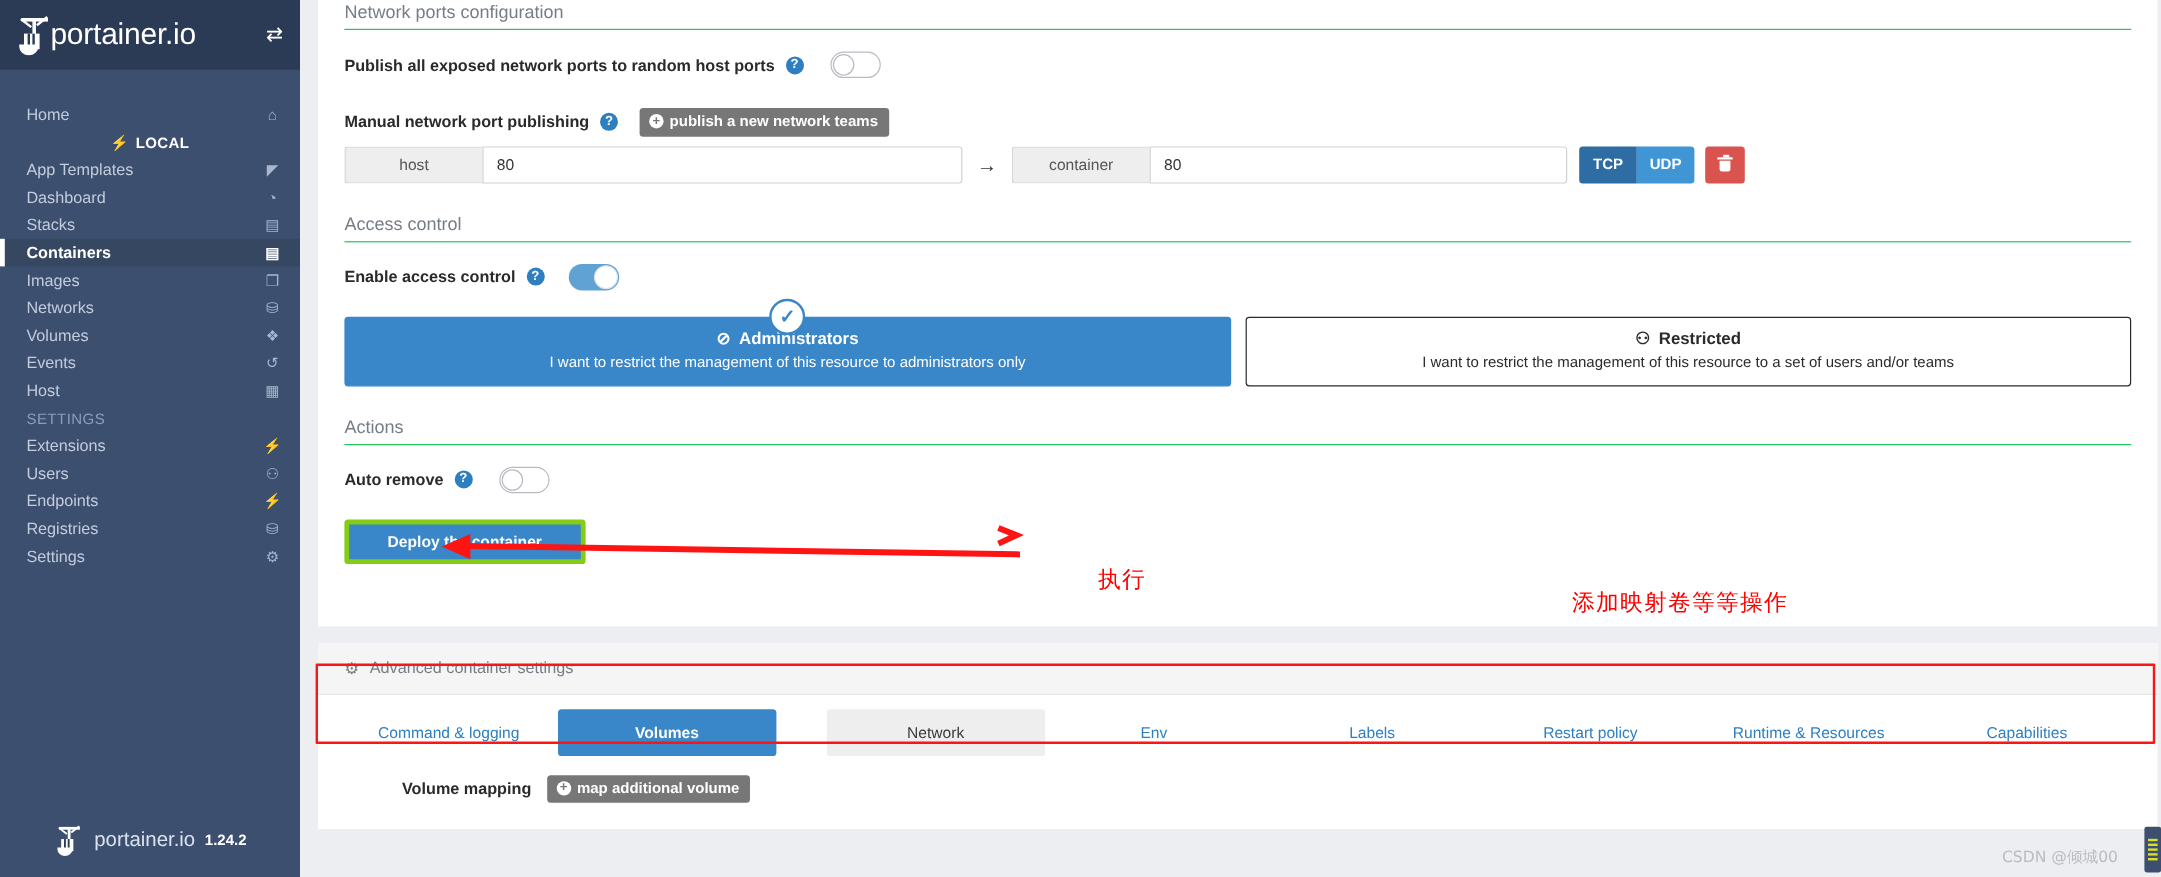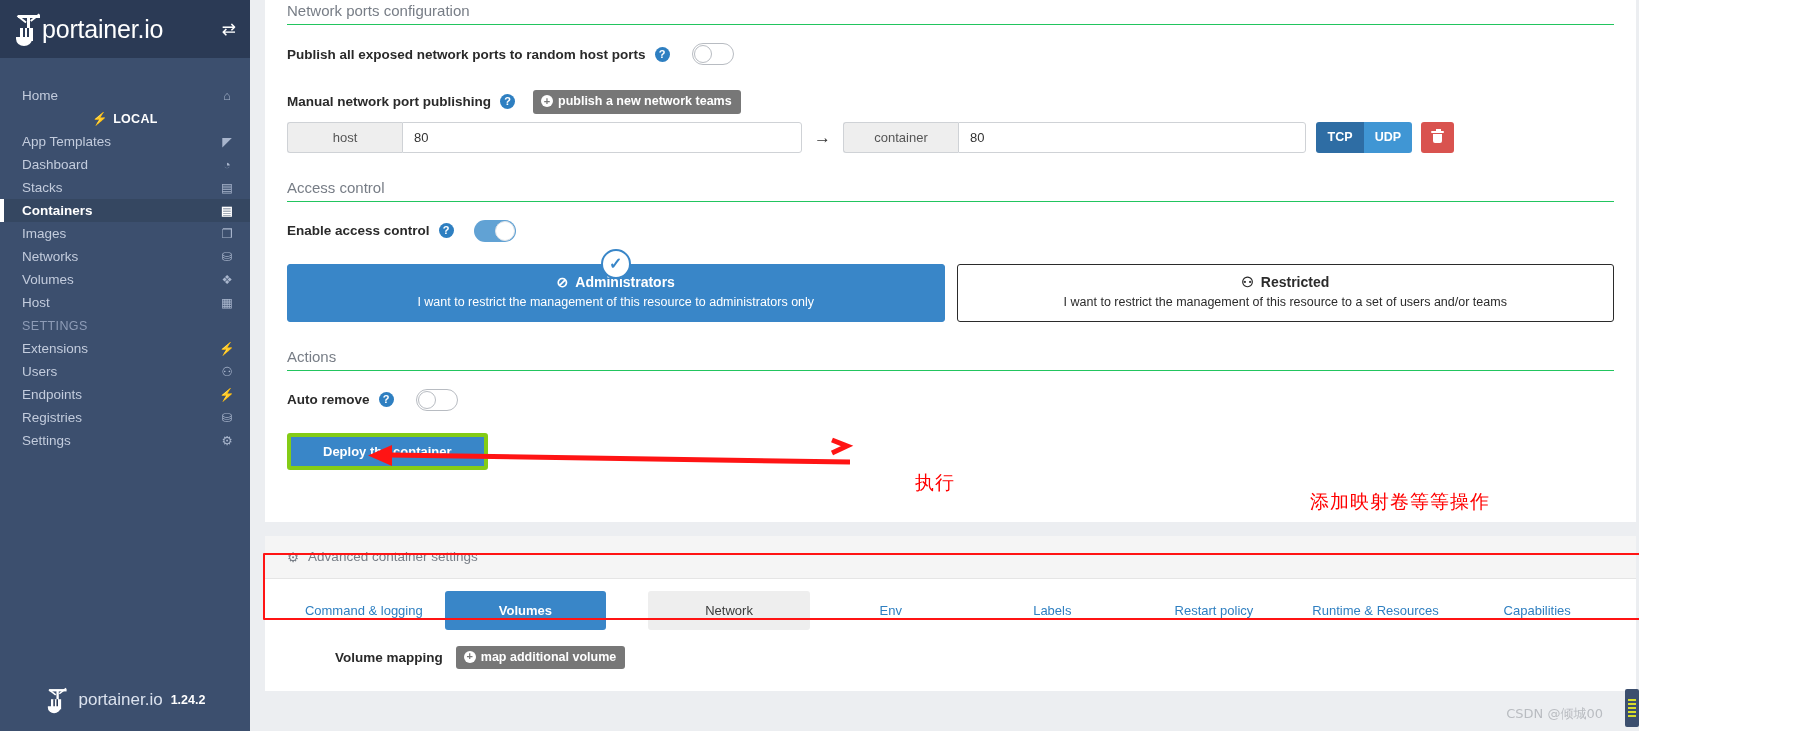--- a/index.html
+++ b/index.html
@@ -2,21 +2,21 @@
 <html><head>
 <meta charset="utf-8">
 <style>
   * { box-sizing: border-box; margin: 0; padding: 0; }
   html, body {
     width: 1801px; height: 731px;
     font-family: "Liberation Sans", sans-serif;
     background: #ffffff;
     overflow: hidden;
   }
-  #app { position: relative; width: 1639px; height: 731px; display: flex; }
+  #app { position: relative; width: 1801px; height: 731px; display: flex; }
 
   
   #sidebar {
     width: 250px; height: 731px;
     background: #3c4f6e;
     flex: 0 0 250px;
     position: relative;
     color: #c5cddc;
   }
   .brand-bar {
@@ -265,20 +265,24 @@
         <span class="label">Images</span>
         <span class="ic">❐</span>
       </div>
       <div class="nav-item">
         <span class="label">Networks</span>
         <span class="ic">⛁</span>
       </div>
       <div class="nav-item">
         <span class="label">Volumes</span>
         <span class="ic">❖</span>
+      </div>
+      <div class="nav-item">
+        <span class="label">Events</span>
+        <span class="ic">↺</span>
       </div>
       <div class="nav-item">
         <span class="label">Host</span>
         <span class="ic">▦</span>
       </div>
 
       <div class="nav-section">SETTINGS</div>
 
       <div class="nav-item">
         <span class="label">Extensions</span>

